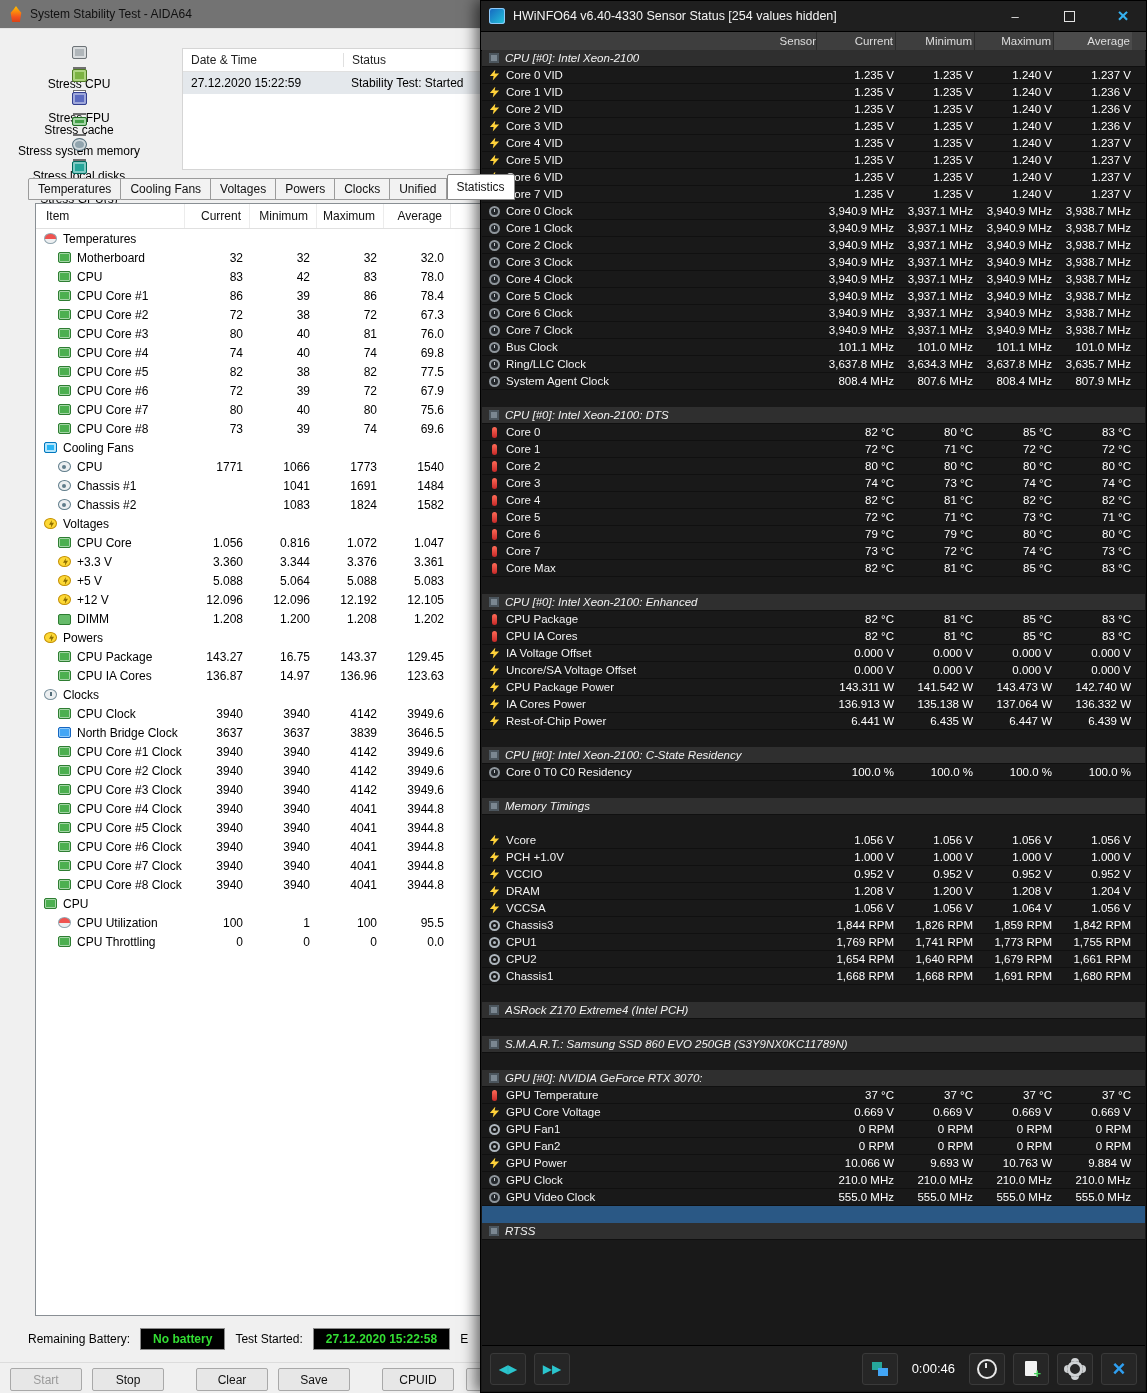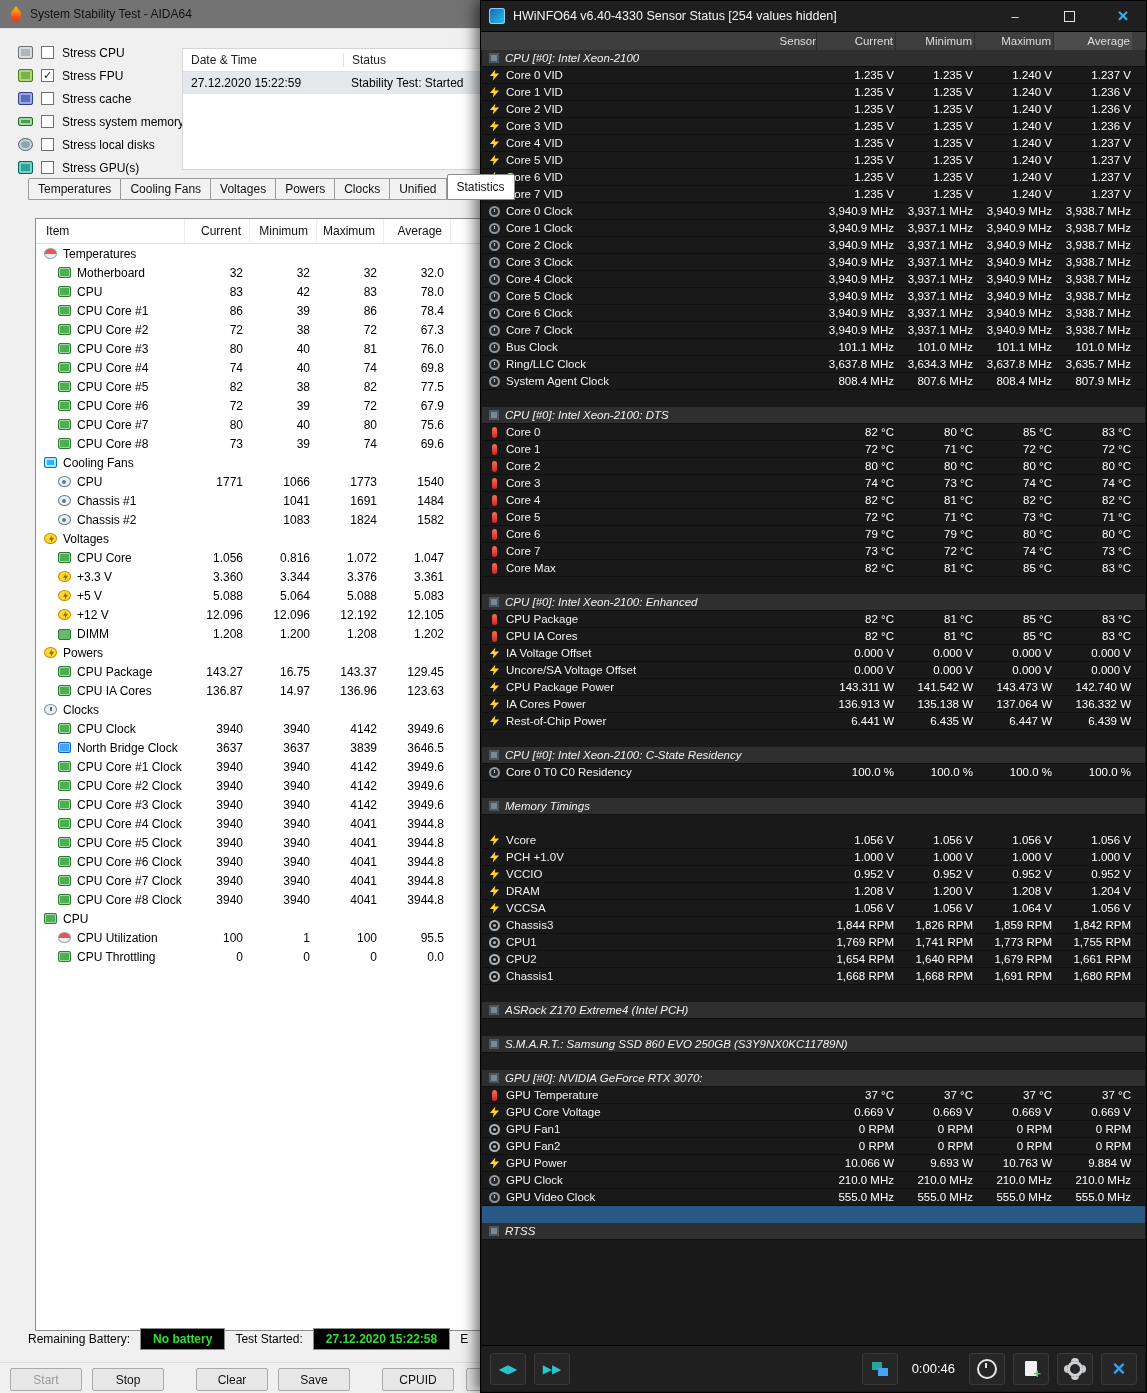--- a/index.html
+++ b/index.html
@@ -5,21 +5,21 @@
   html,body{margin:0;padding:0;background:#4a4a4a;font-family:"Liberation Sans",sans-serif;}
   .stage{position:relative;width:1147px;height:1393px;overflow:hidden;background:#f0f0f0;}
 
   
   .aida{position:absolute;left:0;top:0;width:770px;height:1393px;background:#f0f0f0;color:#000;font-size:12px;}
   .aida-title{height:28px;background:#737373;border-bottom:1px solid #e3e3e3;display:flex;align-items:center;gap:7px;padding-left:9px;}
   .flame{width:14px;height:16px;background:linear-gradient(180deg,#ffb300 10%,#f4511e 70%,#d84315);clip-path:polygon(50% 0,68% 22%,88% 42%,78% 100%,22% 100%,12% 42%,32% 22%);}
   .aida-title .t{font-size:12px;color:#111;}
 
   .stress{position:absolute;left:18px;top:46px;display:flex;flex-direction:column;gap:7px;}
-  .cb-row{display:flex;align-items:flex-start;gap:8px;height:16px;}
+  .cb-row{display:flex;align-items:center;gap:8px;height:16px;flex-direction:column;}
   .cb{width:13px;height:13px;background:#fff;border:1px solid #707070;box-sizing:border-box;font-size:11px;line-height:11px;text-align:center;color:#111;}
   .cb-lb{font-size:12px;}
   .ai-ic{display:inline-block;width:15px;height:13px;flex:none;position:relative;border-radius:2px;box-sizing:border-box;}
   .ai-ic.sm{width:13px;height:11px;}
   .ic-cpu{background:#b0b6ba;border:1px solid #6d7377;box-shadow:inset 0 0 0 2px #d9dcde;}
   .ic-fpu{background:#7cb342;border:1px solid #4e7a23;box-shadow:inset 0 0 0 2px #aed581;}
   .ic-cache{background:#5c6bc0;border:1px solid #333f8f;box-shadow:inset 0 0 0 2px #9fa8da;}
   .ic-mem{background:#43a047;border:1px solid #1f6e23;box-shadow:inset 0 0 0 2px #a5d6a7;height:9px;margin-top:2px;}
   .ic-disk{background:#90a4ae;border:1px solid #546e7a;border-radius:50%;box-shadow:inset 0 0 0 2px #cfd8dc;}
   .ic-gpu{background:#26a69a;border:1px solid #00695c;box-shadow:inset 0 0 0 2px #80cbc4;}
@@ -41,21 +41,21 @@
   .log-head .c1{padding-left:8px;flex:1;}
   .log-data-row{display:flex;height:22px;align-items:center;background:#e4e8ec;}
   .log-data-row .c0{width:152px;padding-left:8px;}
   .log-data-row .c1{padding-left:8px;flex:1;}
 
   .tabbar{position:absolute;left:28px;top:176px;display:flex;align-items:flex-end;height:24px;}
   .tab{background:#f2f2f2;border:1px solid #9b9b9b;border-left:none;height:20px;line-height:20px;padding:0 9px;font-size:12px;color:#111;}
   .tab:first-child{border-left:1px solid #9b9b9b;border-radius:2px 0 0 0;}
   .tab.active{background:#fff;height:24px;line-height:24px;border:1px solid #8a8a8a;border-radius:2px 2px 0 0;position:relative;z-index:2;}
 
-  .stats{position:absolute;left:35px;top:218px;width:706px;height:1113px;background:#fff;border:1px solid #898f94;box-sizing:border-box;overflow:hidden;}
+  .stats{position:absolute;left:35px;top:203px;width:706px;height:1113px;background:#fff;border:1px solid #898f94;box-sizing:border-box;overflow:hidden;}
   .st-head{display:grid;grid-template-columns:148px 65px 67px 67px 67px 1fr;height:24px;align-items:center;border-bottom:1px solid #e0e0e0;color:#111;}
   .st-head .h{padding-right:8px;text-align:right;border-left:1px solid #ececec;height:100%;display:flex;align-items:center;justify-content:flex-end;box-sizing:border-box;}
   .st-head .h.item{justify-content:flex-start;text-align:left;padding-left:10px;border-left:none;}
   .st-body{position:relative;}
   .st-row{display:grid;grid-template-columns:148px 65px 67px 67px 67px 1fr;height:19px;align-items:center;}
   .st-lab{display:flex;align-items:center;gap:6px;padding-left:8px;overflow:hidden;white-space:nowrap;}
   .st-row.item .st-lab{padding-left:22px;}
   .st-v{text-align:right;padding-right:6px;font-size:12px;}
 
   .aida-footer{position:absolute;left:28px;top:1328px;display:flex;align-items:center;gap:10px;}

